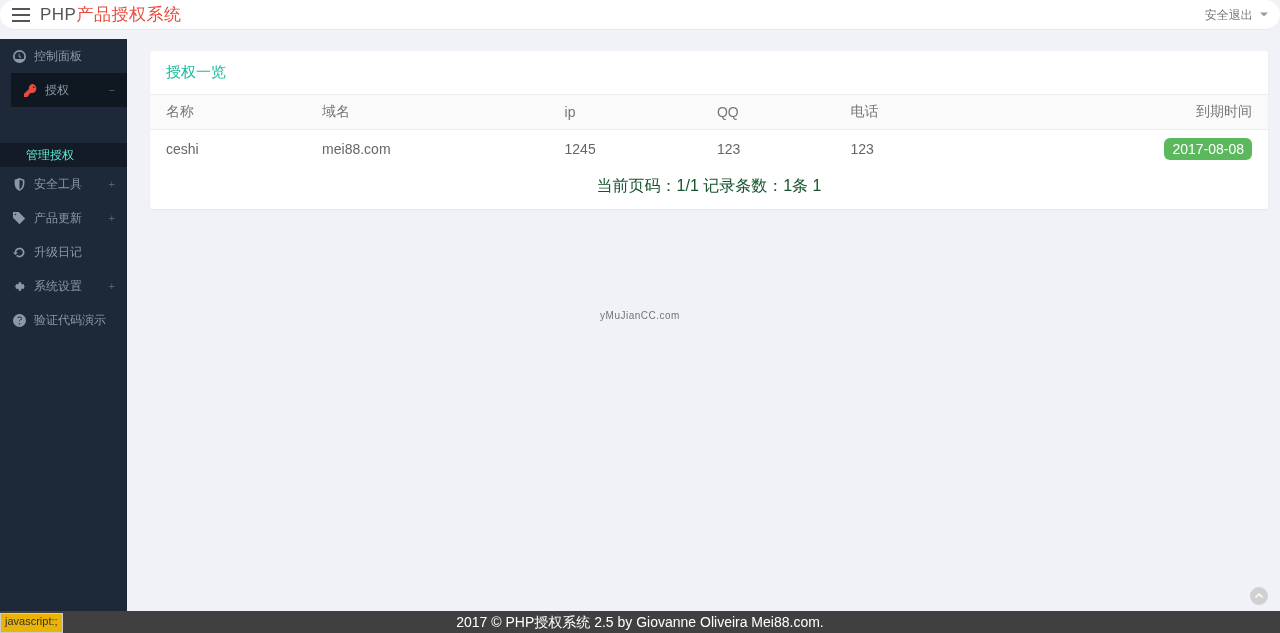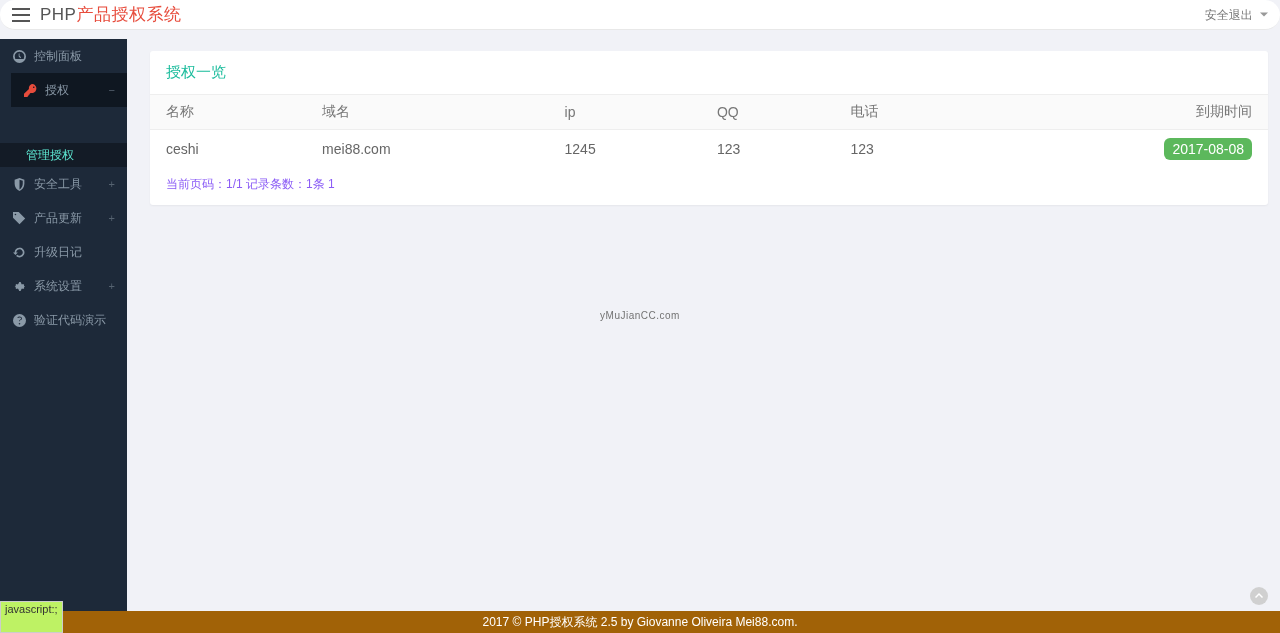--- a/index.html
+++ b/index.html
@@ -30,29 +30,29 @@
     .panel-head { padding: 12px 16px 8px; }
     .panel-title { color: #1abc9c; font-size: 15px; font-weight: 500; margin-bottom: 4px; }
     .panel-subtitle { color: #999; font-size: 12px; }
     
     table { width: 100%; border-collapse: collapse; font-size: 14px; }
     th, td { text-align: left; padding: 8px 16px; border-top: 1px solid #eee; color: #666; font-weight: normal; }
     th { color: #777; background: #fafafa; }
     th:last-child, td:last-child { text-align: right; }
     .badge-green { background: #5cb85c; color: #fff; padding: 3px 8px; border-radius: 6px; display: inline-block; }
     
-    .pagination-info { text-align: left; padding: 8px 16px 12px; color: #8b5cf6; font-size: 12px; }
+    .pagination-info { text-align: center; padding: 8px 16px 12px; color: #14532d; font-size: 16px; }
     
     .watermark { position: absolute; left: 50%; top: 315px; transform: translate(-50%, -50%); color: #737373; font-size: 10px; pointer-events: none; letter-spacing: 0.5px; }
     
-    .footer { position: absolute; bottom: 0; left: 0; right: 0; height: 22px; background: #a16207; color: #fff; text-align: center; font-size: 12px; line-height: 22px; }
+    .footer { position: absolute; bottom: 0; left: 0; right: 0; height: 22px; background: #404040; color: #fff; text-align: center; font-size: 14px; line-height: 22px; }
     .scroll-top { position: absolute; right: 12px; bottom: 28px; width: 18px; height: 18px; background: #d0d0d0; border-radius: 50%; display: flex; align-items: center; justify-content: center; cursor: pointer; }
     .scroll-top svg { width: 10px; height: 10px; fill: #fff; }
     
-    .status-bar { position: absolute; bottom: 0; left: 0; height: 32px; background: #bef264; border: 1px solid #ccc; padding: 0 4px; font-size: 11px; line-height: 14px; color: #333; z-index: 10; min-width: 48px; }
+    .status-bar { position: absolute; bottom: 0; left: 0; height: 20px; background: #eab308; border: 1px solid #ccc; padding: 0 4px; font-size: 11px; line-height: 14px; color: #333; z-index: 10; min-width: 48px; }
   </style>
 </head>
 <body>
 
 <div class="header">
   <div class="menu-toggle">
     <svg viewBox="0 0 18 14">
         <rect width="18" height="2" fill="#555"></rect>
         <rect y="6" width="18" height="2" fill="#555"></rect>
         <rect y="12" width="18" height="2" fill="#555"></rect>

